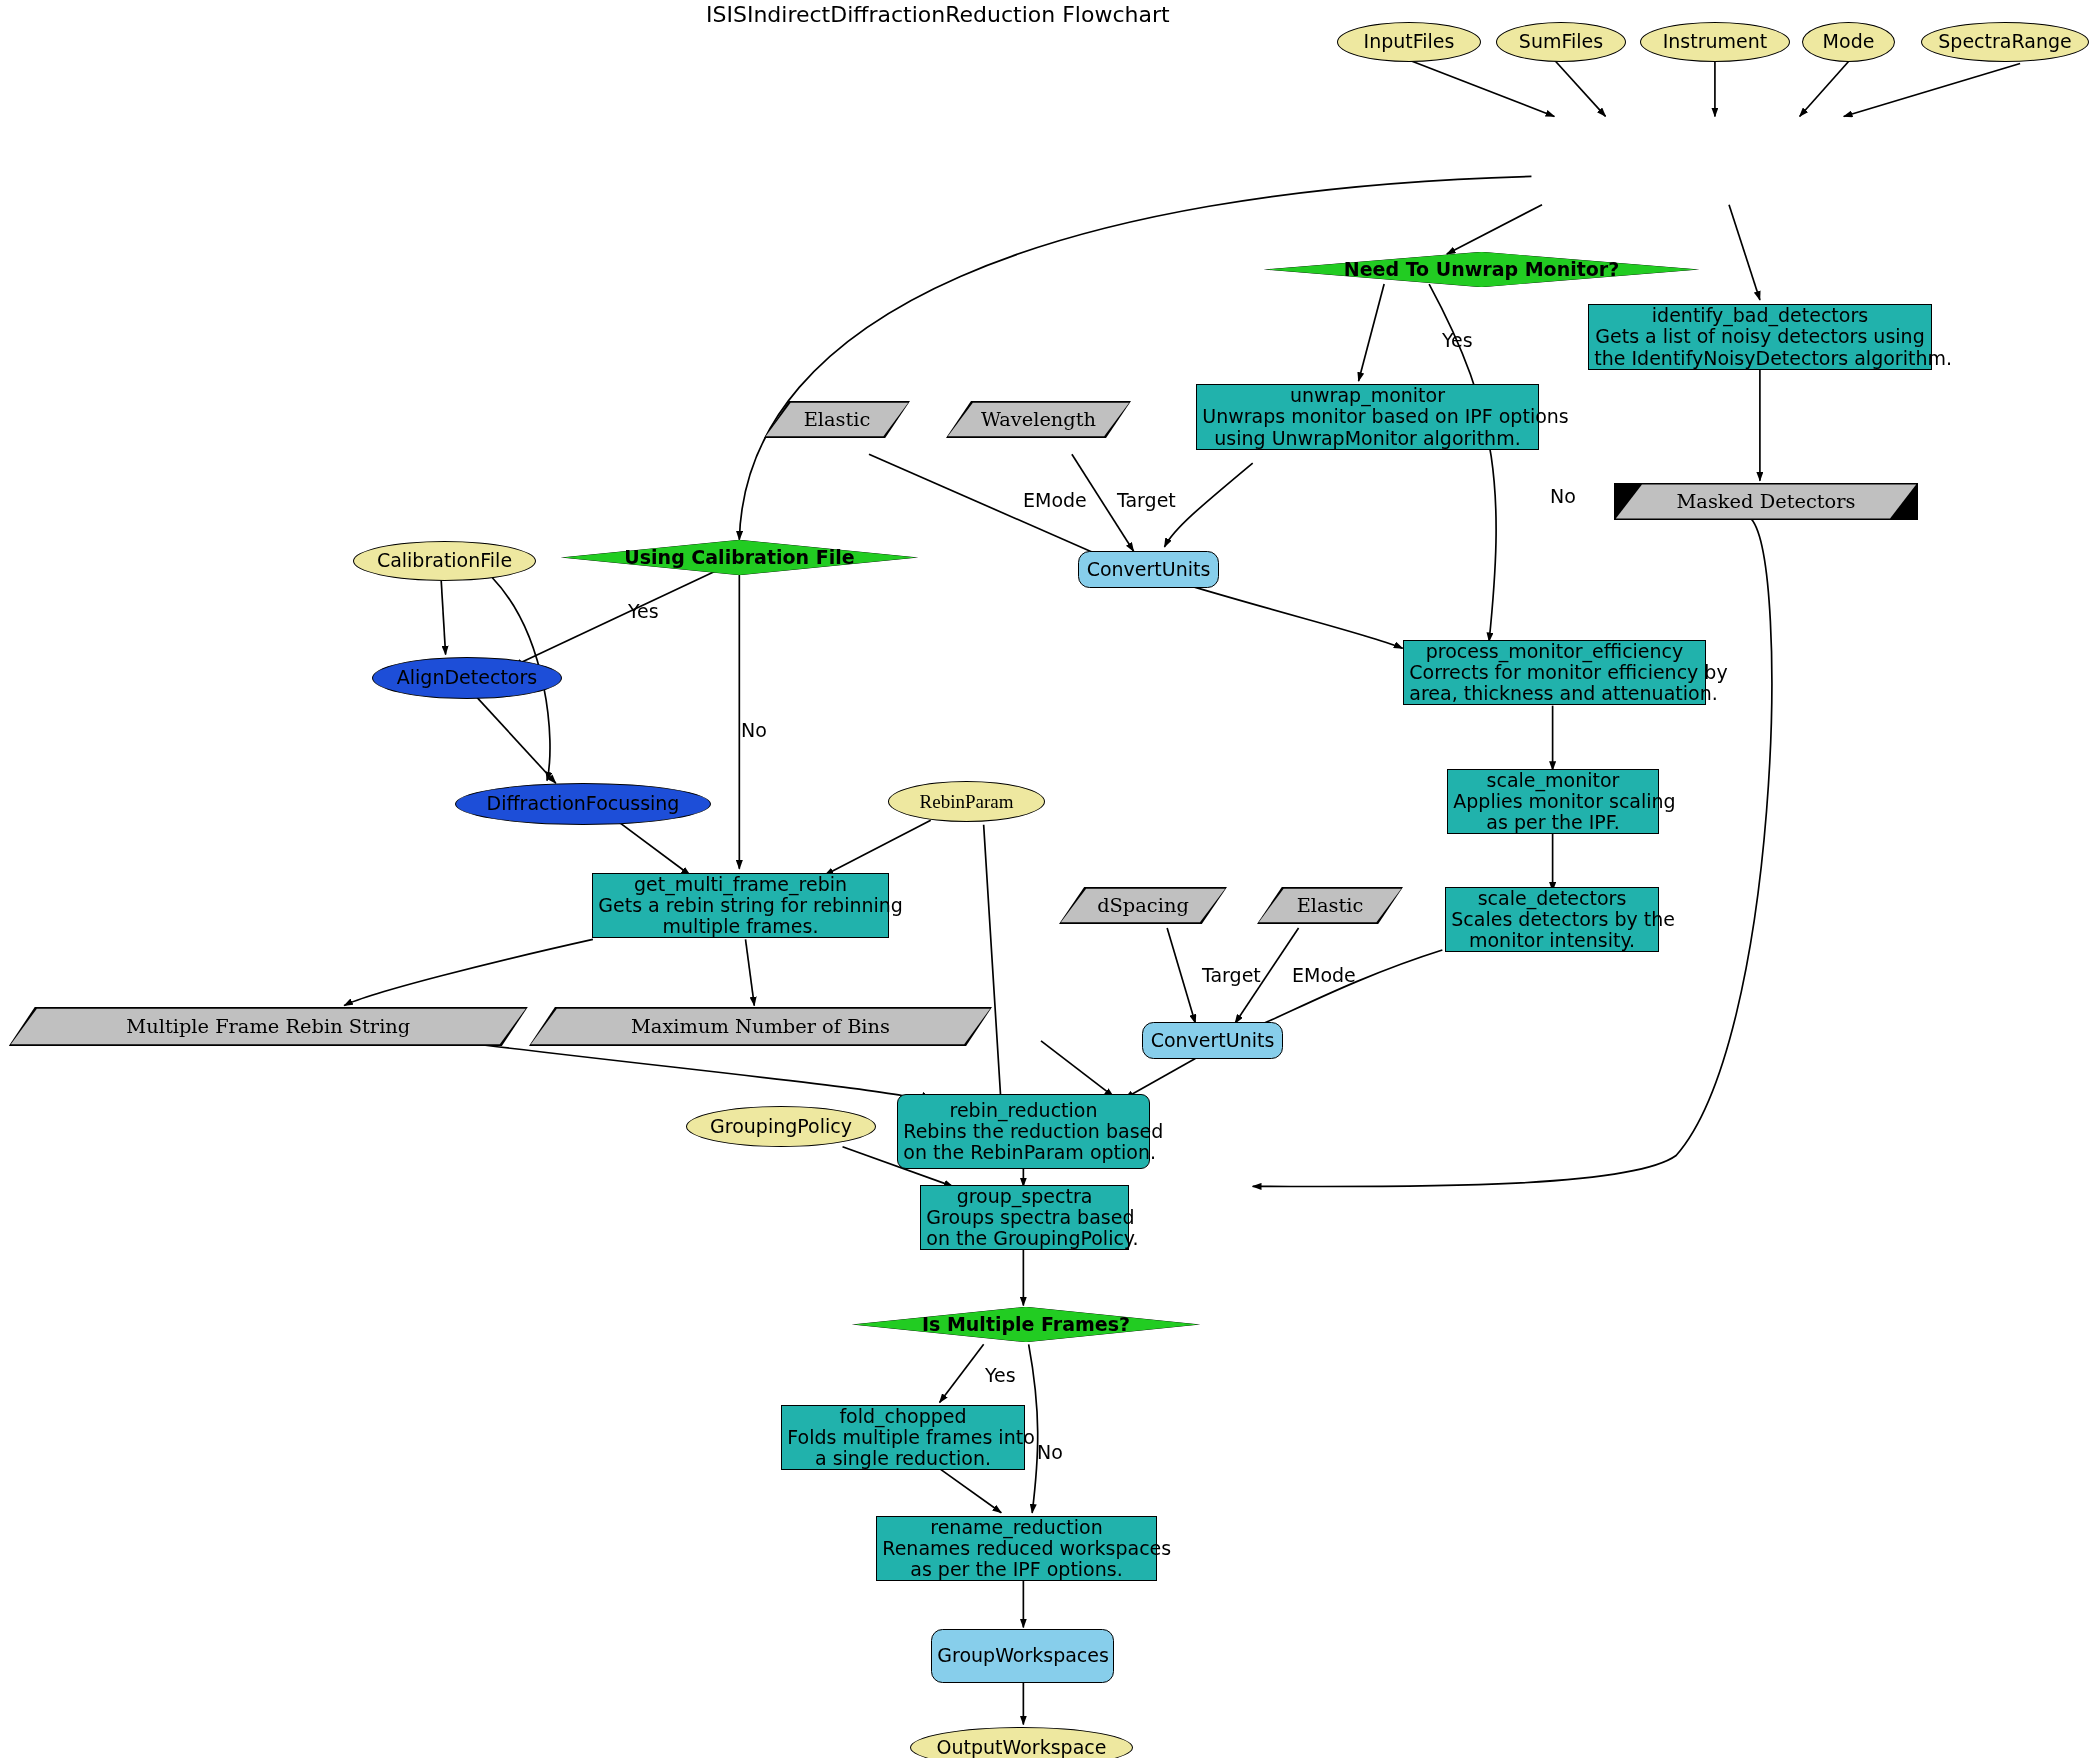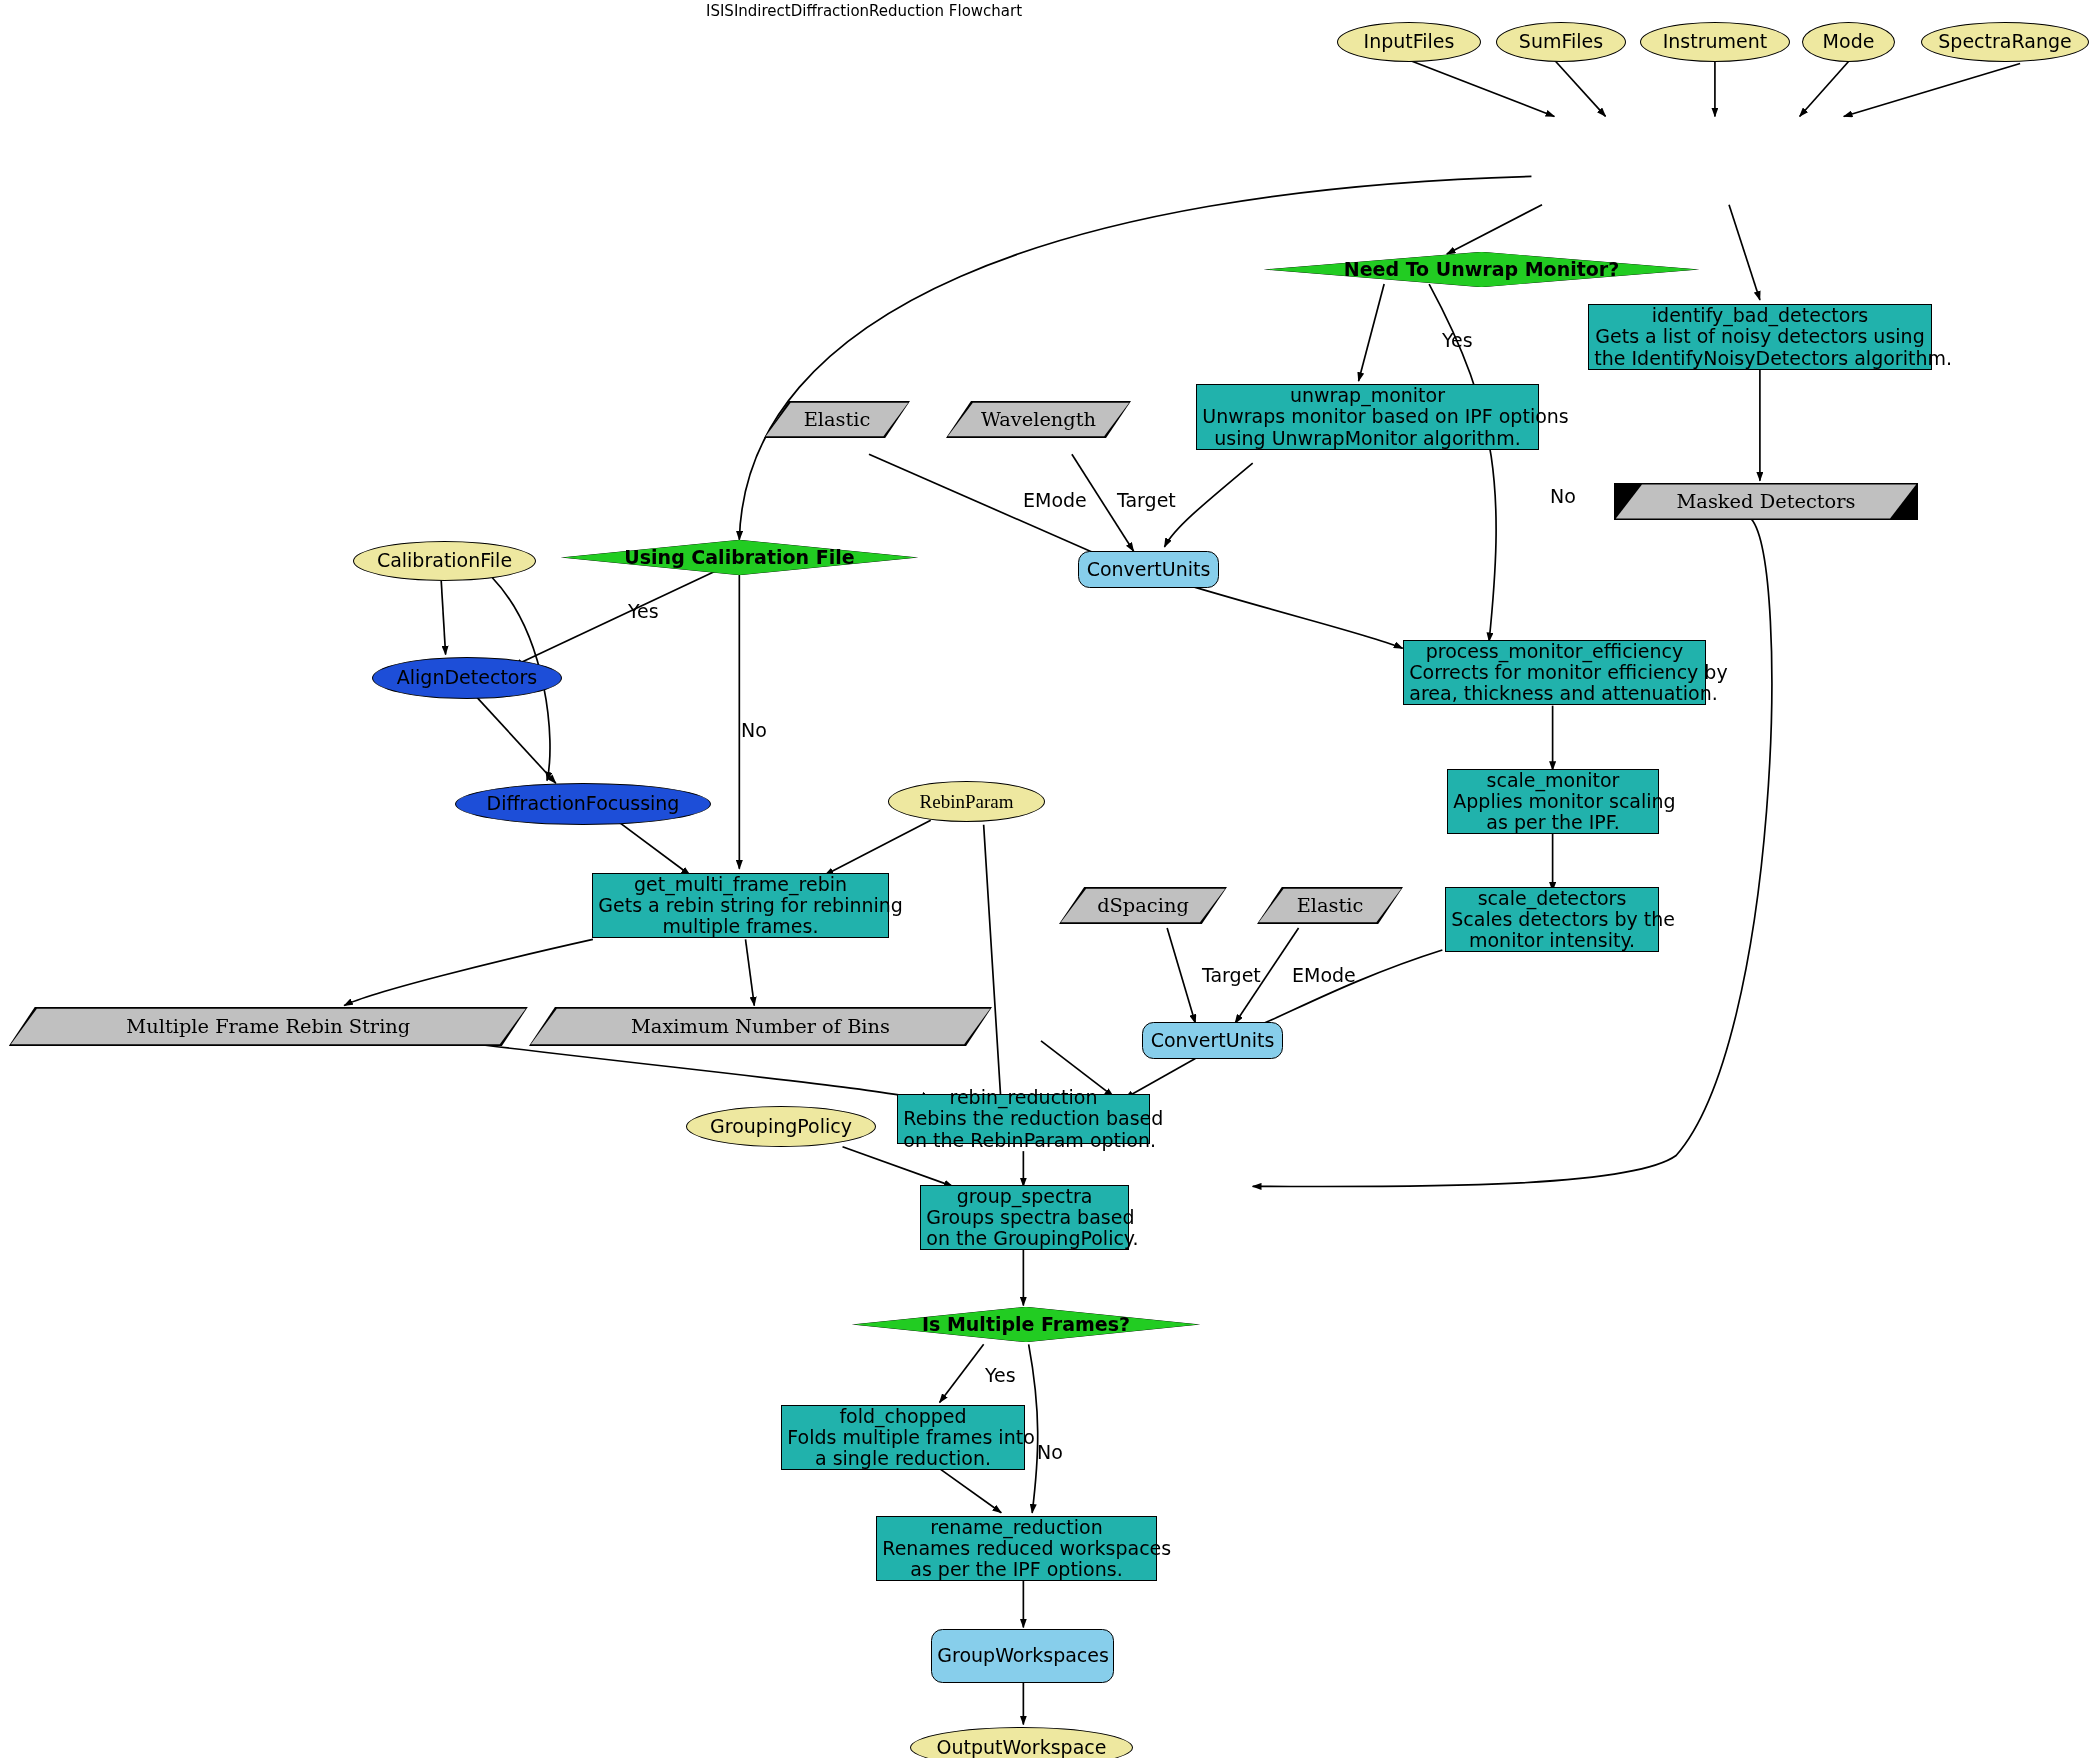--- a/index.html
+++ b/index.html
@@ -30,21 +30,21 @@
   .algo-ell{background:#1d4ed8;border:1.4px solid #000;border-radius:50%;font-size:19px;}
   
   .algo-box{background:#87ceeb;border:1.6px solid #000;border-radius:11.5px;font-size:19px;}
   
   .data-par{background:transparent;border:none;font-size:19.4px;
             font-family:"DejaVu Serif",serif;}
   .data-par .par{position:absolute;left:0;top:0;width:100%;height:100%;background:#c0c0c0;}
   .data-par .par-o{position:absolute;left:0;top:0;width:100%;height:100%;background:#000;}
   .data-par .lines{position:relative;z-index:2;}
 
-  .title{position:absolute;font-size:15px;color:#000;white-space:nowrap;z-index:4;}
+  .title{position:absolute;font-size:22px;color:#000;white-space:nowrap;z-index:4;}
   .elabel{position:absolute;font-size:19px;color:#000;white-space:nowrap;z-index:4;
           background:transparent;}
 </style>
 </head>
 <body>
 
 <div id="stage">
 
   <div class="title" style="left:706px;top:1.8px;">ISISIndirectDiffractionReduction Flowchart</div>
 
@@ -320,21 +320,21 @@
         <span class="l">Maximum Number of Bins</span>
       </span>
   </div>
 
   <div class="node term" style="left:686px;top:1106px;width:190px;height:41px;">
     <span class="lines">
         <span class="l">GroupingPolicy</span>
       </span>
   </div>
 
-  <div class="node proc" style="left:897px;top:1094px;width:253px;height:50px;">
+  <div class="node proc" style="left:897px;top:1094px;width:253px;height:75px;border-radius:9px;">
     <span class="lines">
       <span class="l">rebin_reduction</span>
       <span class="l">Rebins the reduction based</span>
       <span class="l">on the RebinParam option.</span>
     </span>
   </div>
 
   <div class="node proc" style="left:920px;top:1185px;width:209px;height:65px;">
     <span class="lines">
       <span class="l">group_spectra</span>

